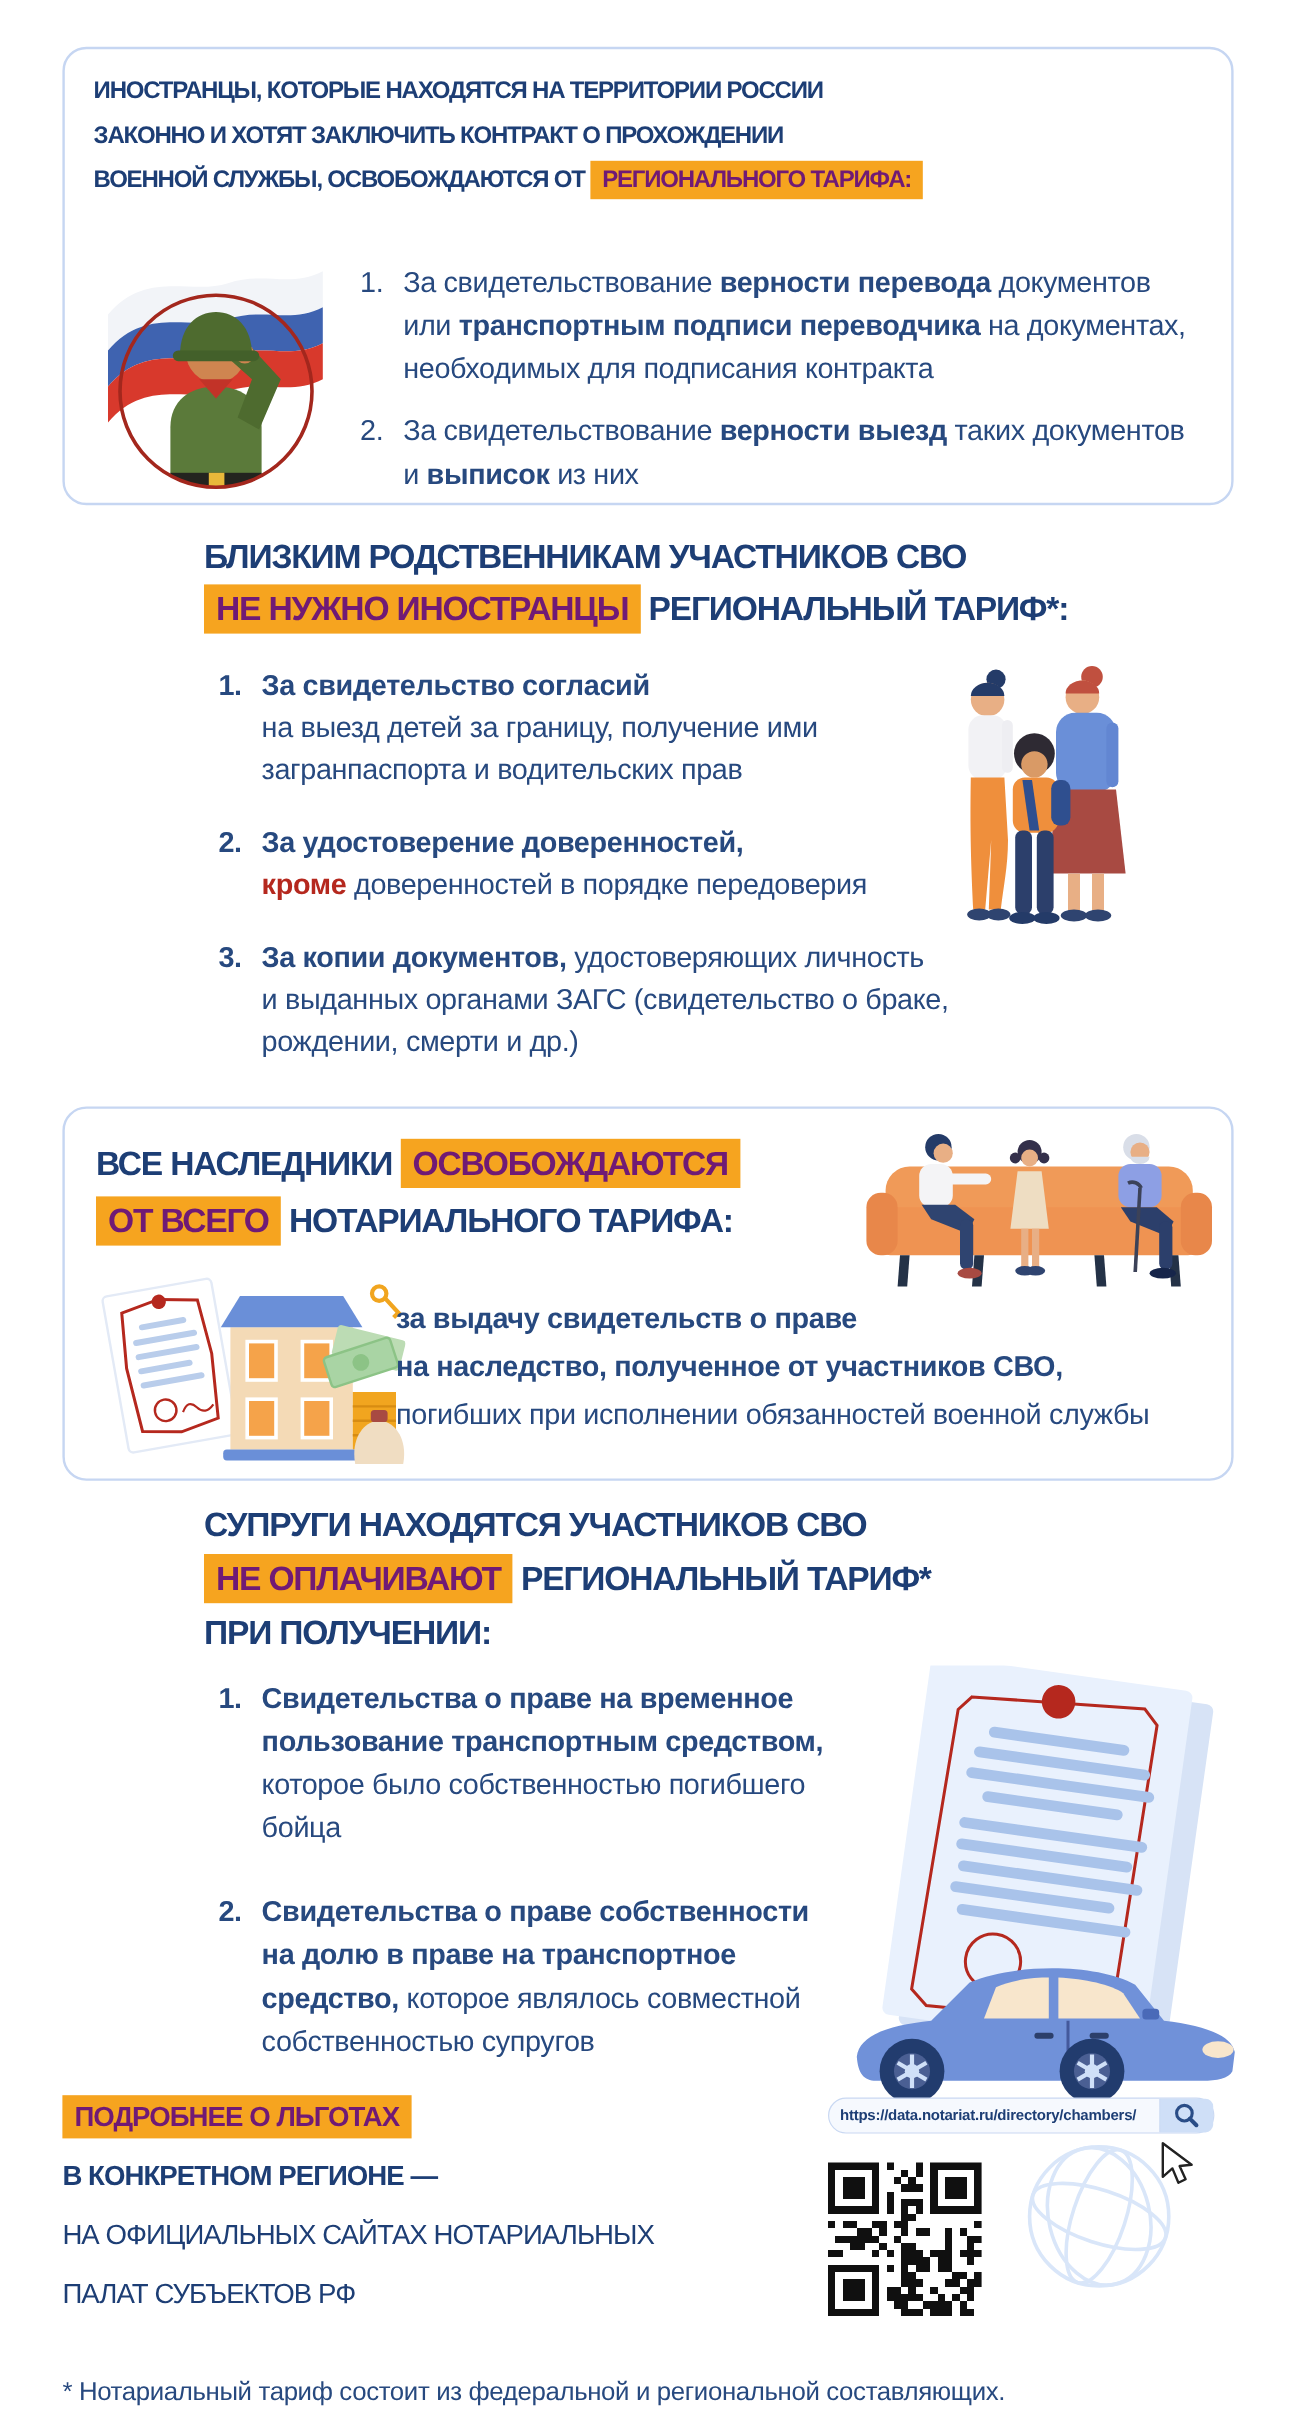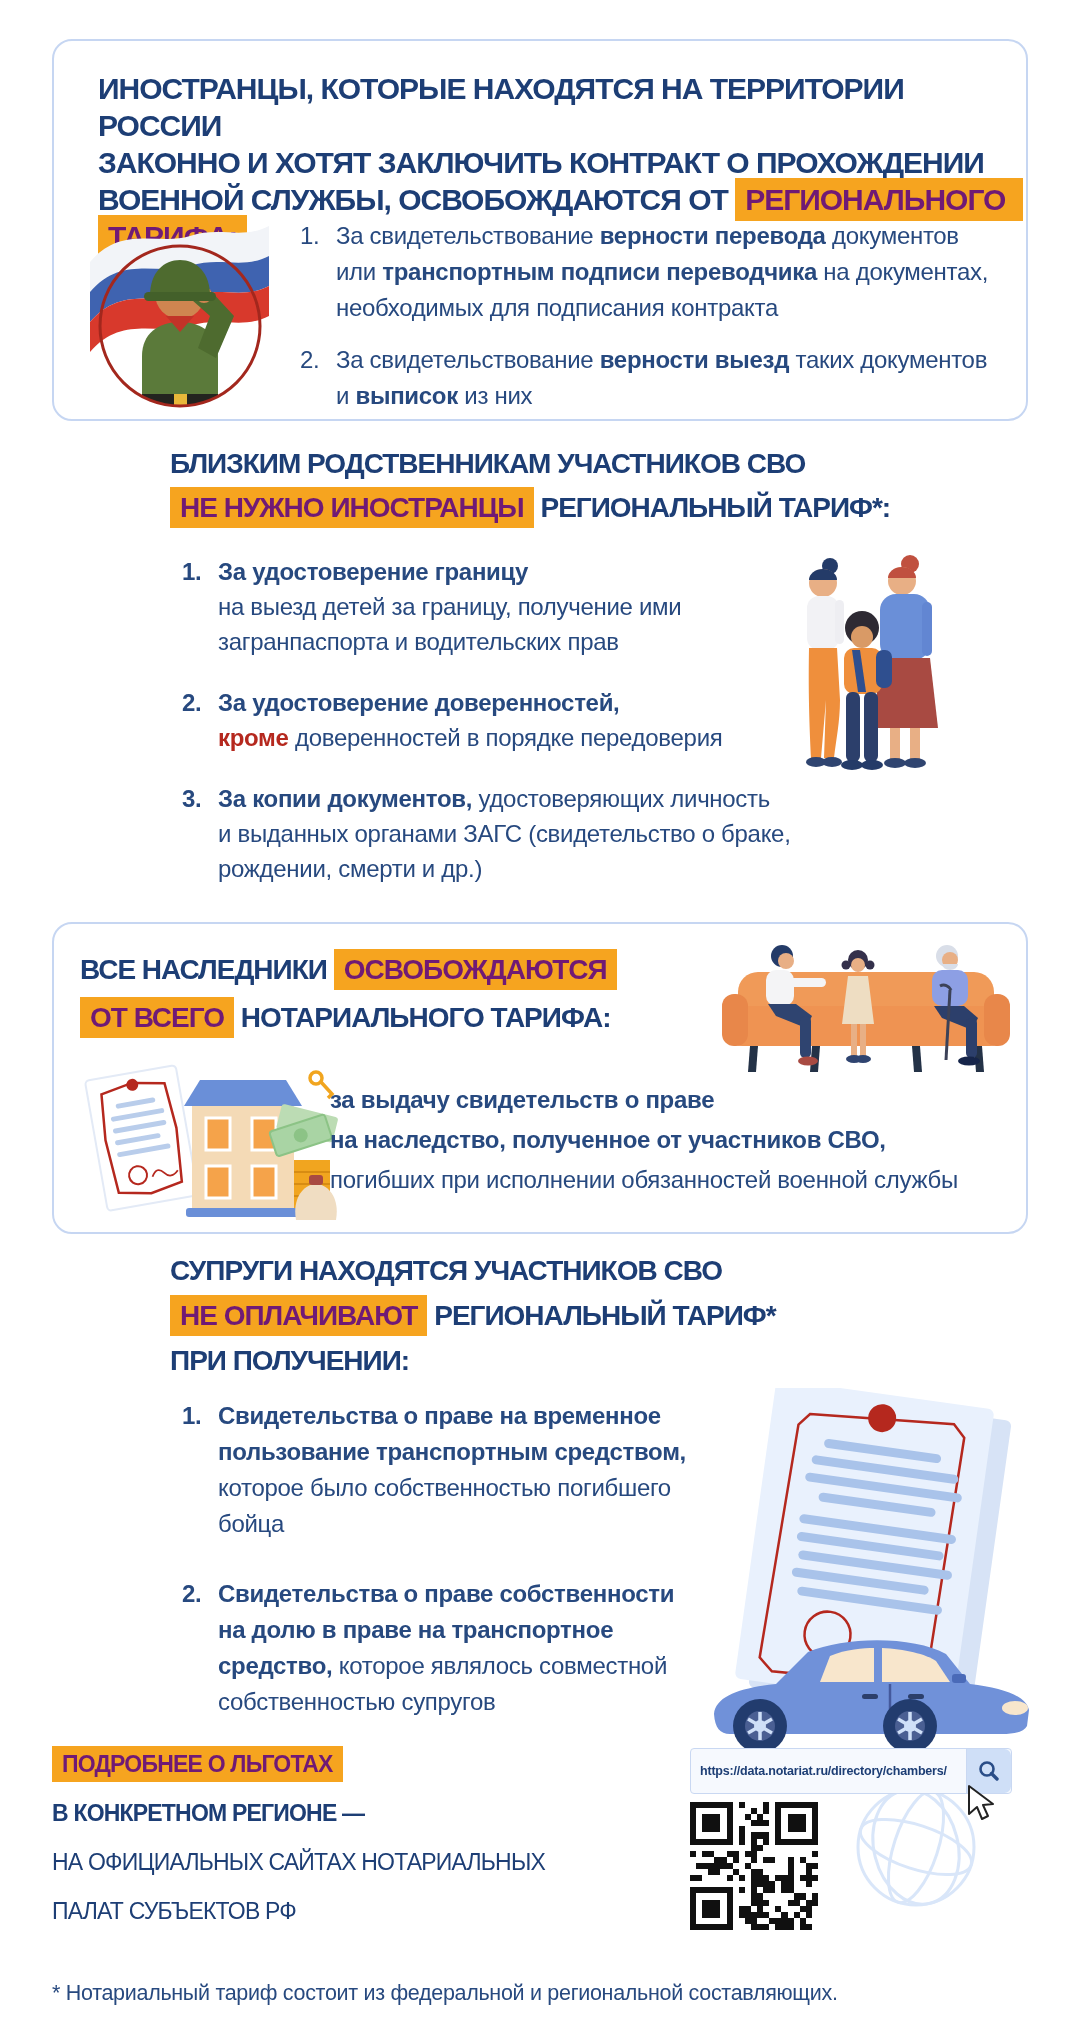--- a/index.html
+++ b/index.html
@@ -3,21 +3,21 @@
 <meta charset="utf-8">
 <style>
   html,body{margin:0;padding:0;background:#fff;}
   .page{position:relative;width:1080px;height:2019px;background:#ffffff;overflow:hidden;
         font-family:"Liberation Sans",sans-serif;color:#27497f;}
   .card{position:absolute;background:#fff;border:2px solid #c6d6f2;border-radius:20px;}
   #card1{left:52px;top:39px;width:972px;height:378px;}
   #card3{left:52px;top:922px;width:972px;height:308px;}
   .rich{white-space:pre-wrap;}
   .title{font-weight:bold;color:#1d3e75;letter-spacing:-1px;white-space:pre-wrap;}
-  #s1-title{position:absolute;left:78px;top:70px;width:932px;font-size:30px;line-height:37px;margin-left:20px;}
+  #s1-title{position:absolute;left:78px;top:58px;width:932px;font-size:20px;line-height:37px;}
   #s2-title{position:absolute;left:170px;top:442px;font-size:28px;line-height:44px;}
   #s3-title{position:absolute;left:80px;top:946px;font-size:28px;line-height:48px;}
   #s4-title{position:absolute;left:170px;top:1248px;font-size:28px;line-height:45px;}
   .hl{background:#f6a41f;color:#701a75;font-weight:bold;padding:5px 10px;
       box-decoration-break:clone;-webkit-box-decoration-break:clone;}
   .b{font-weight:bold;}
   .red{color:#b5281e;font-weight:bold;}
   .items{position:absolute;}
   .item{display:flex;}
   .item .num{flex:0 0 36px;}
@@ -33,22 +33,22 @@
   #s3-body{position:absolute;left:330px;top:1080px;width:688px;font-size:24px;line-height:40px;letter-spacing:-0.3px;}
   #more{position:absolute;left:52px;top:1740px;width:630px;font-size:23px;line-height:49px;
         color:#1d3e75;letter-spacing:-0.8px;}
   .illus{position:absolute;}
   #soldier{left:82px;top:196px;width:195px;height:215px;}
   #family{left:778px;top:550px;width:165px;height:240px;}
   #couch{left:716px;top:932px;width:300px;height:158px;}
   #inherit{left:80px;top:1062px;width:258px;height:162px;}
   #certcar{left:712px;top:1388px;width:330px;height:372px;}
   #globe{left:826px;top:1783px;width:180px;height:135px;}
-  .urlbar{position:absolute;left:690px;top:1748px;width:322px;height:46px;display:flex;
-          border:1.5px solid #c9d8f2;border-radius:4px;background:#f6f9fe;box-sizing:border-box;}
+  .urlbar{position:absolute;left:690px;top:1748px;width:322px;height:30px;display:flex;
+          border:1.5px solid #c9d8f2;border-radius:16px;background:#f6f9fe;box-sizing:border-box;}
   .url-text{flex:1;display:flex;align-items:center;padding:0 9px;font-size:12.5px;font-weight:bold;
             color:#1d3e75;letter-spacing:-0.2px;white-space:nowrap;overflow:hidden;}
   .search-btn{width:44px;background:#cfdff7;border-left:1.5px solid #c9d8f2;border-radius:0 6.5px 6.5px 0;
               display:flex;align-items:center;justify-content:center;}
   #cursor{position:absolute;left:966px;top:1784px;width:30px;height:40px;}
   #qr{position:absolute;left:690px;top:1802px;width:128px;height:128px;shape-rendering:crispEdges;}
   #footnote{position:absolute;left:52px;top:1949px;font-size:21.5px;color:#27497f;letter-spacing:-0.3px;margin-top:32px;}
 </style>
 </head>
 <body>
@@ -96,21 +96,21 @@
 и </span><span class="seg b">выписок</span><span class="seg"> из них</span></div>
     </div>
   </div>
 
   <div class="title rich" id="s2-title"><span class="seg">БЛИЗКИМ РОДСТВЕННИКАМ УЧАСТНИКОВ СВО
 </span><span class="seg hl">НЕ НУЖНО ИНОСТРАНЦЫ</span><span class="seg"> РЕГИОНАЛЬНЫЙ ТАРИФ*:</span></div>
 
   <div class="items" id="s2-items">
     <div class="item">
       <div class="num">1.</div>
-      <div class="txt"><span class="seg b">За удостоверение границу</span><span class="seg">
+      <div class="txt"><span class="seg b">За свидетельство согласий</span><span class="seg">
 на выезд детей за границу, получение ими
 загранпаспорта и водительских прав</span></div>
     </div>
     <div class="item">
       <div class="num">2.</div>
       <div class="txt"><span class="seg b">За удостоверение доверенностей,</span><span class="seg">
 </span><span class="seg red">кроме</span><span class="seg"> доверенностей в порядке передоверия</span></div>
     </div>
     <div class="item">
       <div class="num">3.</div>

